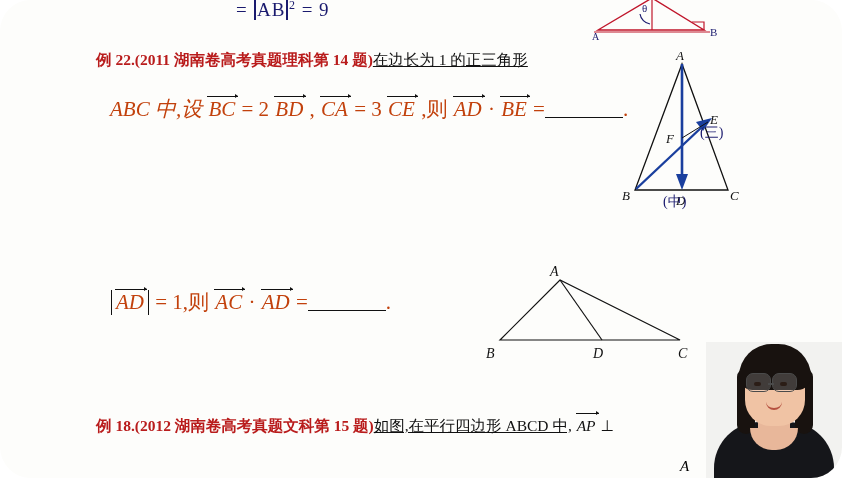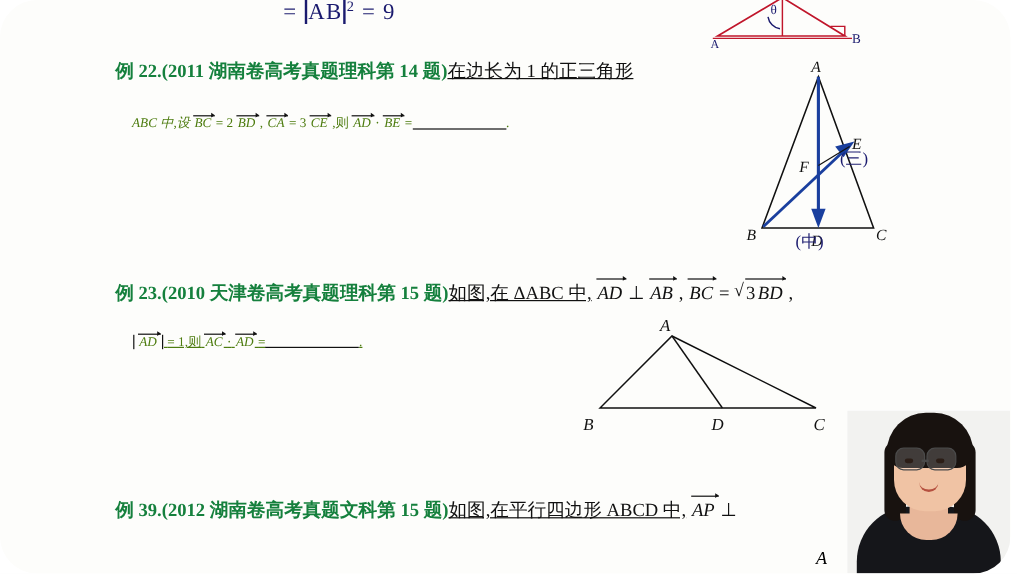--- a/index.html
+++ b/index.html
@@ -69,21 +69,21 @@
 
   
   .prob {
     position: absolute;
     left: 96px;
     font-size: 15.5px;
     color: #111;
     line-height: 1.6;
   }
   .tag {
-    color: #15803d;
+    color: #b91c1c;
     font-weight: bold;
     font-family: "Liberation Serif", serif;
   }
   .body-txt {
     font-family: "Liberation Serif", serif;
     text-decoration: underline;
   }
   .it {
     font-style: italic;
     font-family: "Liberation Serif", serif;
@@ -142,22 +142,22 @@
   .sqrt > span {
     border-top: 1px solid #111;
     padding: 0 1px;
     display: inline-block;
   }
 
   
   .line2 {
     position: absolute;
     left: 110px;
-    font-size: 11px;
-    color: #4d7c0f;
+    font-size: 21px;
+    color: #c2410c;
   }
 
   
   .fig {
     position: absolute;
   }
 
   
   .ink-label {
     position: absolute;
@@ -344,54 +344,43 @@
       <text x="52" y="152" font-size="13" fill="#111" font-family="Liberation Serif, serif" font-style="italic">B</text>
       <text x="160" y="152" font-size="13" fill="#111" font-family="Liberation Serif, serif" font-style="italic">C</text>
       <text x="106" y="157" font-size="13" fill="#111" font-family="Liberation Serif, serif" font-style="italic">D</text>
       <text x="140" y="76" font-size="13" fill="#111" font-family="Liberation Serif, serif" font-style="italic">E</text>
       <text x="96" y="95" font-size="13" fill="#111" font-family="Liberation Serif, serif" font-style="italic">F</text>
     </svg>
   </div>
   <div class="ink-label" style="left:700px; top:124px;">(三)</div>
   <div class="ink-label" style="left:663px; top:193px;">(中)</div>
 
-  <div class="prob" style="top:232px;">
-    <span class="tag">例 23.(2010 天津卷高考真题理科第 15 题)</span><span class="body-txt">如图,在 ΔABC 中,</span>
-    <span class="vec">AD</span>
-    <span>⊥</span>
-    <span class="vec">AB</span>
-    <span>,</span>
-    <span class="vec">BC</span>
-    <span>=</span>
-    <span class="sqrt"><span>3</span></span><span class="vec">BD</span>
-    <span>,</span>
-  </div>
-
-  <div class="line2" style="top:277px;text-decoration:underline;">
+
+  <div class="line2" style="top:288px;">
     <span class="abs"><span class="vec">AD</span></span>
     <span>= 1,则</span>
     <span class="vec">AC</span>
     <span>·</span>
     <span class="vec">AD</span>
     <span>=</span><span class="blank"></span>.
   </div>
 
   <div class="fig" style="left:480px; top:262px;">
     <svg width="230" height="110" viewBox="0 0 230 110">
       <path d="M20 78 L200 78 L80 18 Z" fill="none" stroke="#111" stroke-width="1.2"></path>
       <path d="M80 18 L122 78" fill="none" stroke="#111" stroke-width="1.2"></path>
       <text x="70" y="14" font-size="14" fill="#111" font-family="Liberation Serif, serif" font-style="italic">A</text>
       <text x="6" y="96" font-size="14" fill="#111" font-family="Liberation Serif, serif" font-style="italic">B</text>
       <text x="113" y="96" font-size="14" fill="#111" font-family="Liberation Serif, serif" font-style="italic">D</text>
       <text x="198" y="96" font-size="14" fill="#111" font-family="Liberation Serif, serif" font-style="italic">C</text>
     </svg>
   </div>
 
   <div class="prob" style="top:414px;">
-    <span class="tag">例 39.(2012 湖南卷高考真题文科第 15 题)</span><span class="body-txt">如图,在平行四边形 ABCD 中,</span>
+    <span class="tag">例 18.(2012 湖南卷高考真题文科第 15 题)</span><span class="body-txt">如图,在平行四边形 ABCD 中,</span>
     <span class="vec">AP</span>
     <span>⊥</span>
   </div>
 
   <div style="position:absolute; left:680px; top:458px; font-size:15px; font-style:italic;">A</div>
 
   <div class="presenter">
     <div class="p-bg"></div>
     <div class="p-body"></div>
     <div class="p-hair-l"></div>

